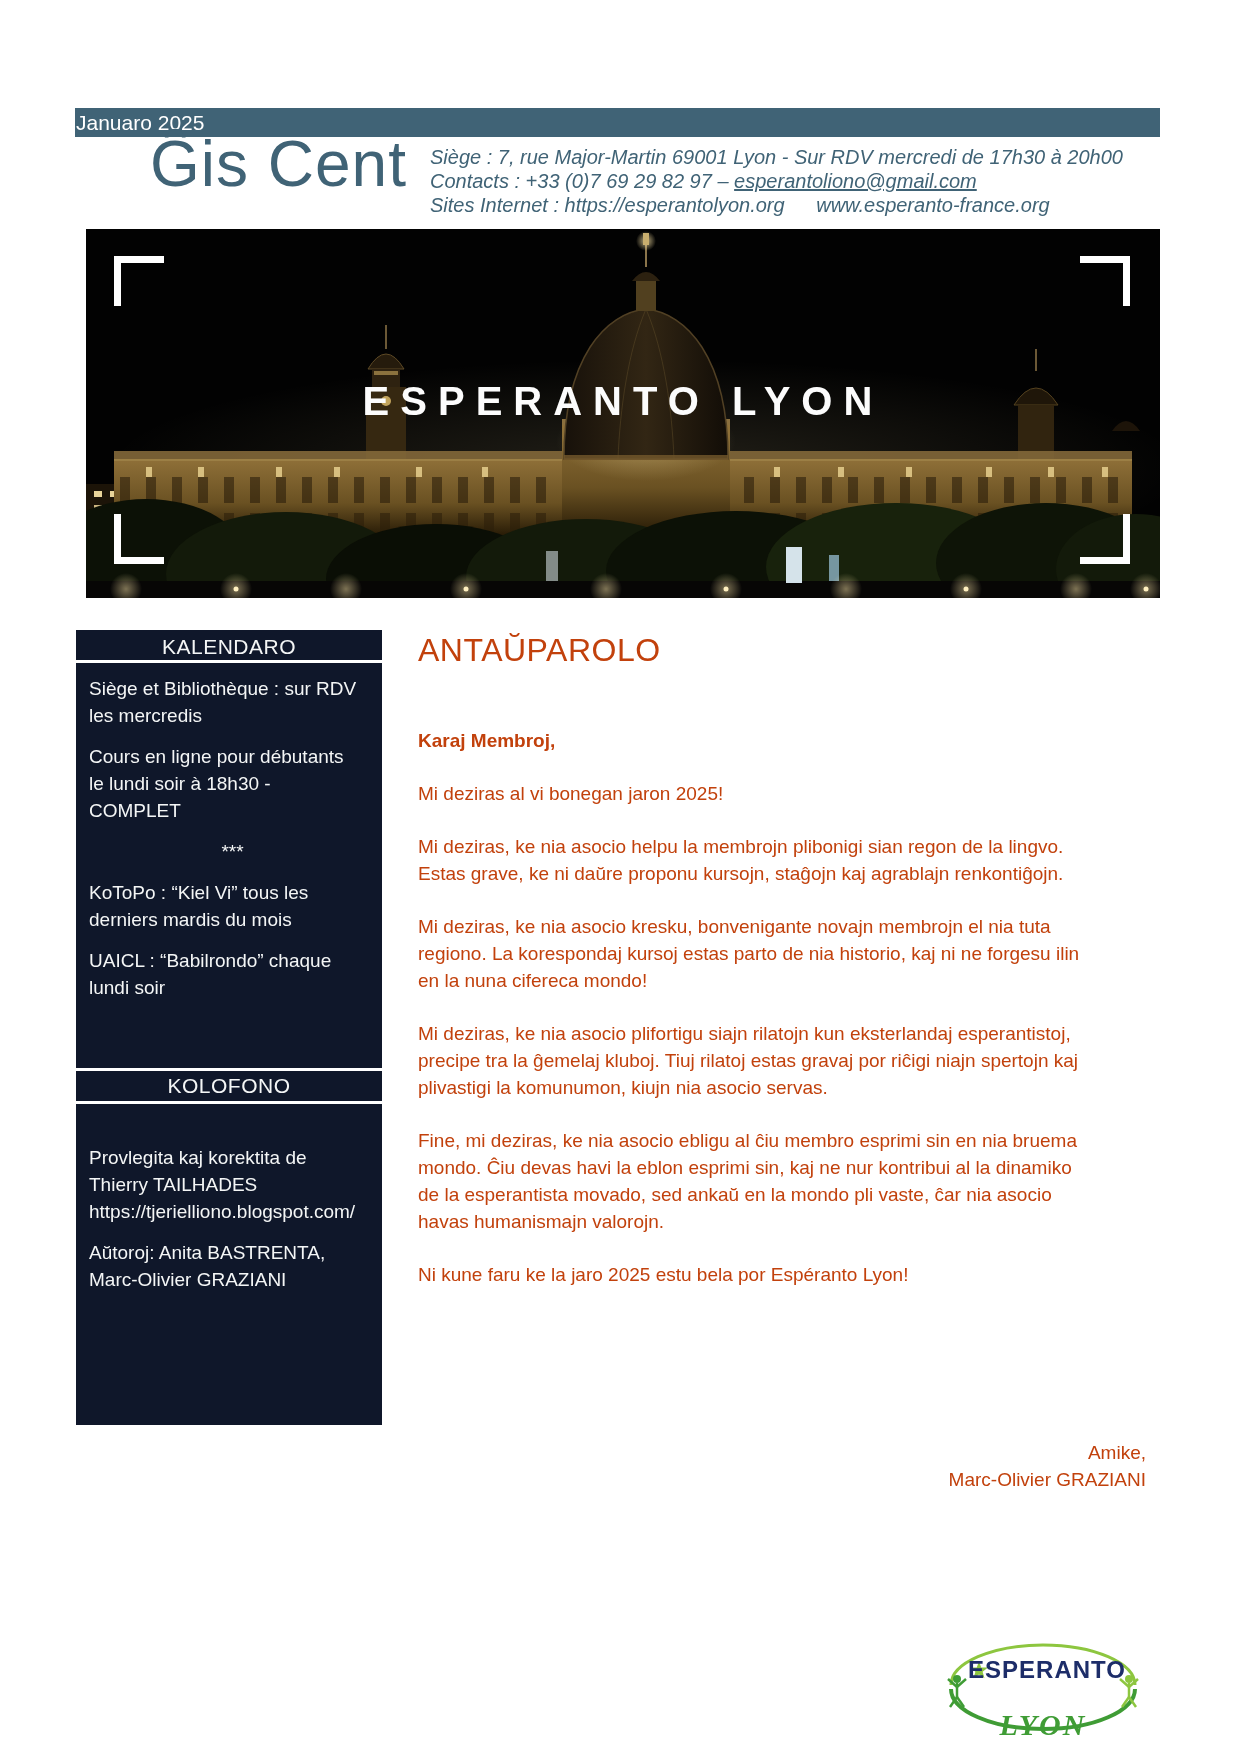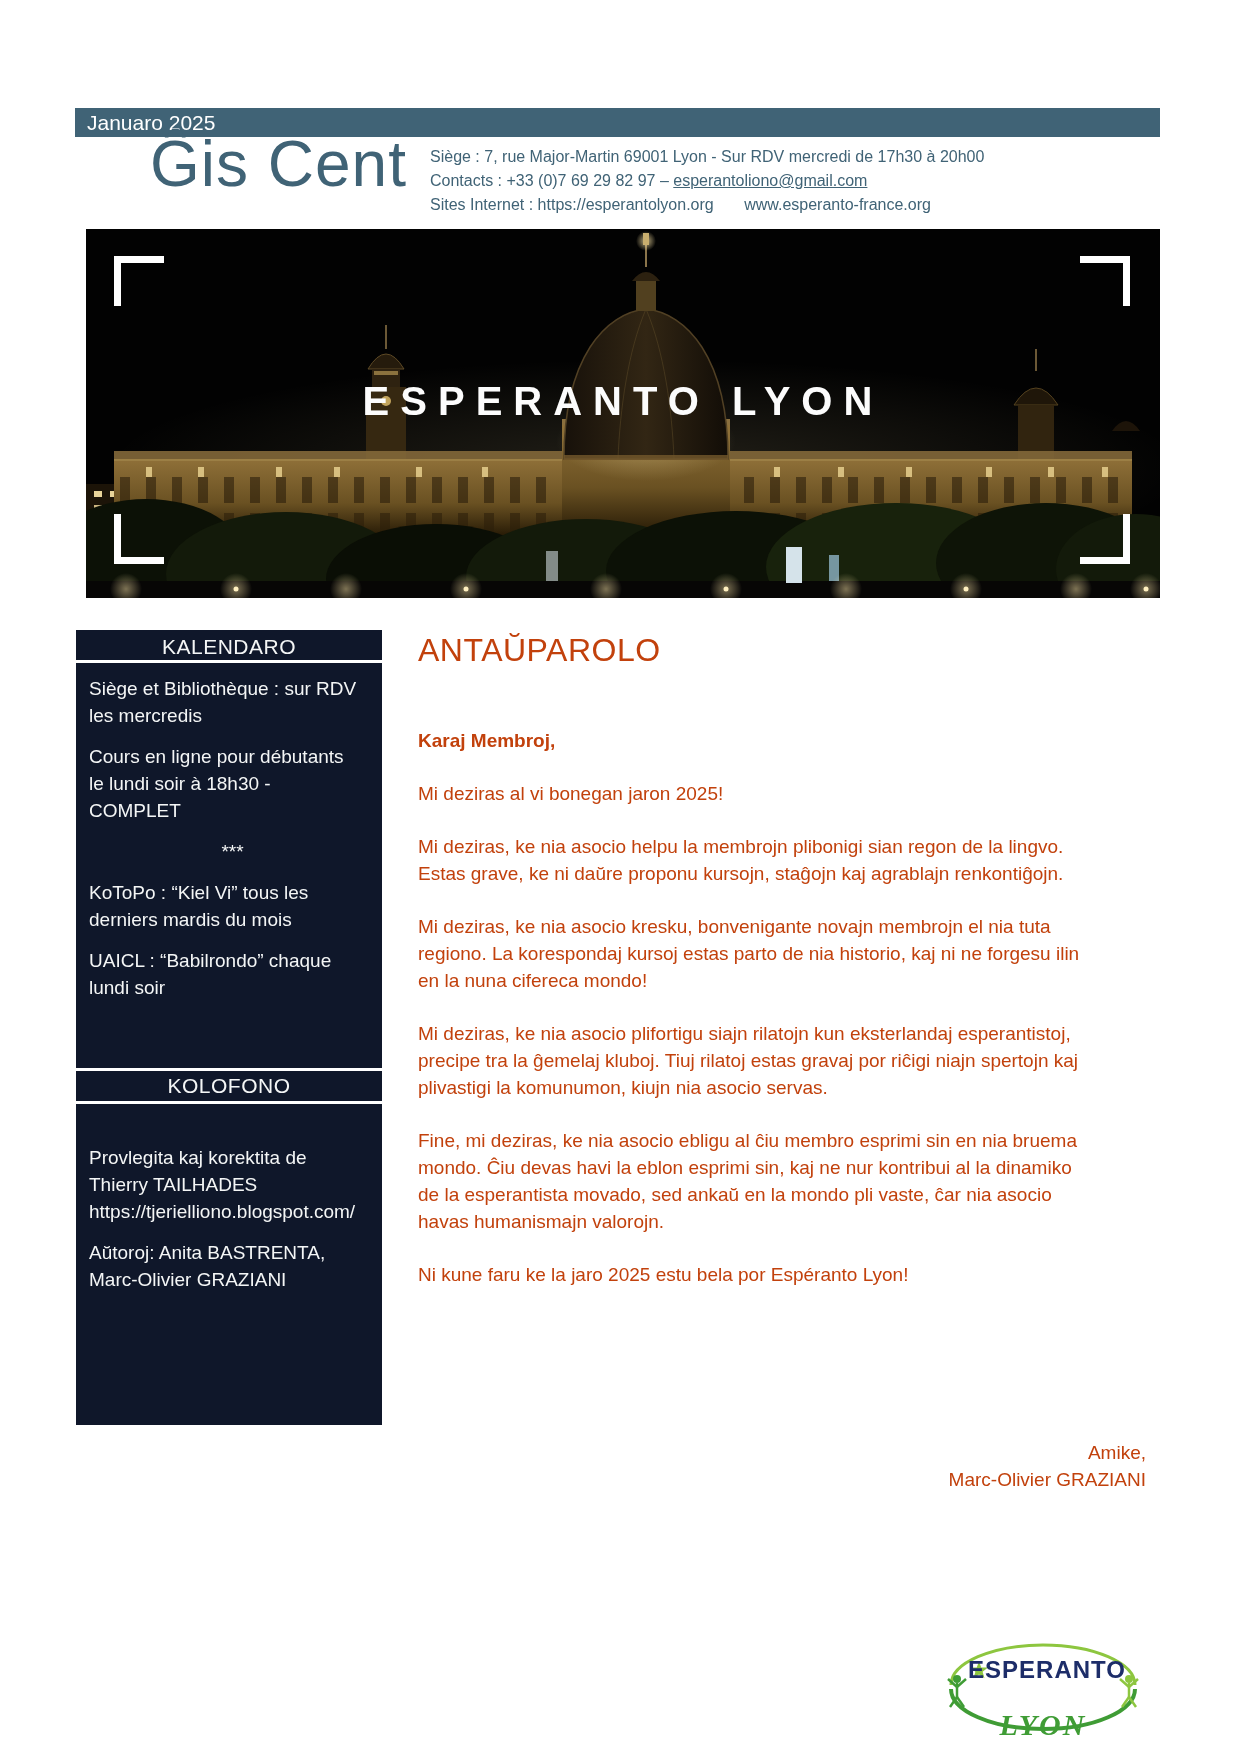--- a/index.html
+++ b/index.html
@@ -1,25 +1,25 @@
 <!DOCTYPE html>
 <html><head>
 <meta charset="utf-8">
 <style>
   * { margin:0; padding:0; box-sizing:border-box; }
   body { background:#e8e8e8; font-family:"Liberation Sans", sans-serif; }
   #page { position:relative; width:1241px; height:1754px; background:#ffffff; margin:0 auto; overflow:hidden; }
 
   
   .topbar { position:absolute; left:75px; top:108px; width:1085px; height:29px;
-            background:#406376; color:#fff; font-size:21px; line-height:29px; padding-left:12px; }
+            background:#406376; color:#fff; font-size:21px; line-height:29px; padding-left:1px; }
   .brand-title { position:absolute; left:150px; top:126px; font-size:64px; line-height:76px;
                  color:#406376; letter-spacing:1px; }
   .masthead { position:absolute; left:430px; top:145px; width:720px; color:#406376;
-              font-size:16px; line-height:24px; }
+              font-style:italic; font-size:20px; line-height:24px; }
   .masthead .email { text-decoration:underline; }
   .masthead .site2 { margin-left:26px; }
 
   
   .hero { position:absolute; left:86px; top:229px; width:1074px; height:369px; background:#6d28d9; overflow:hidden; }
   .hero svg.scene { position:absolute; left:0; top:0; width:100%; height:100%; }
   .hero-title { position:absolute; left:0; right:0; top:150px; text-align:center; color:#fcfcfc;
                 font-size:40px; font-weight:bold; letter-spacing:11px; white-space:nowrap; }
   .bk { position:absolute; width:50px; height:50px; }
   .bk-tl { left:28px; top:27px;   border-left:7px solid #fff; border-top:7px solid #fff; }

